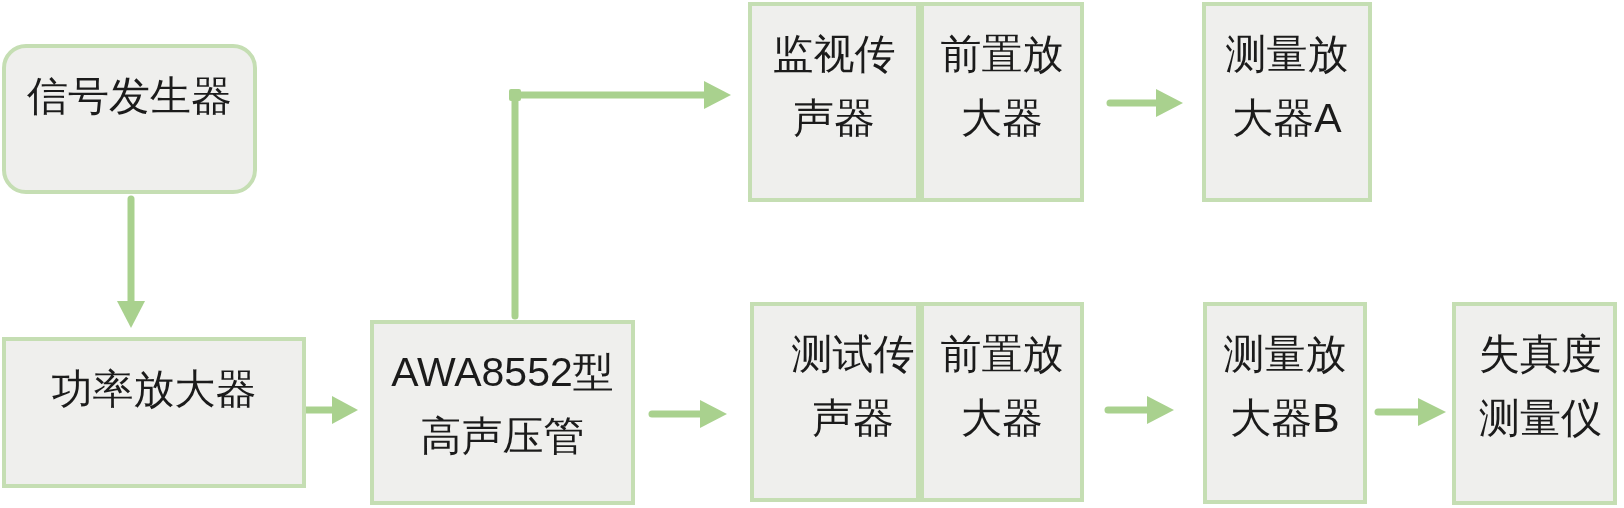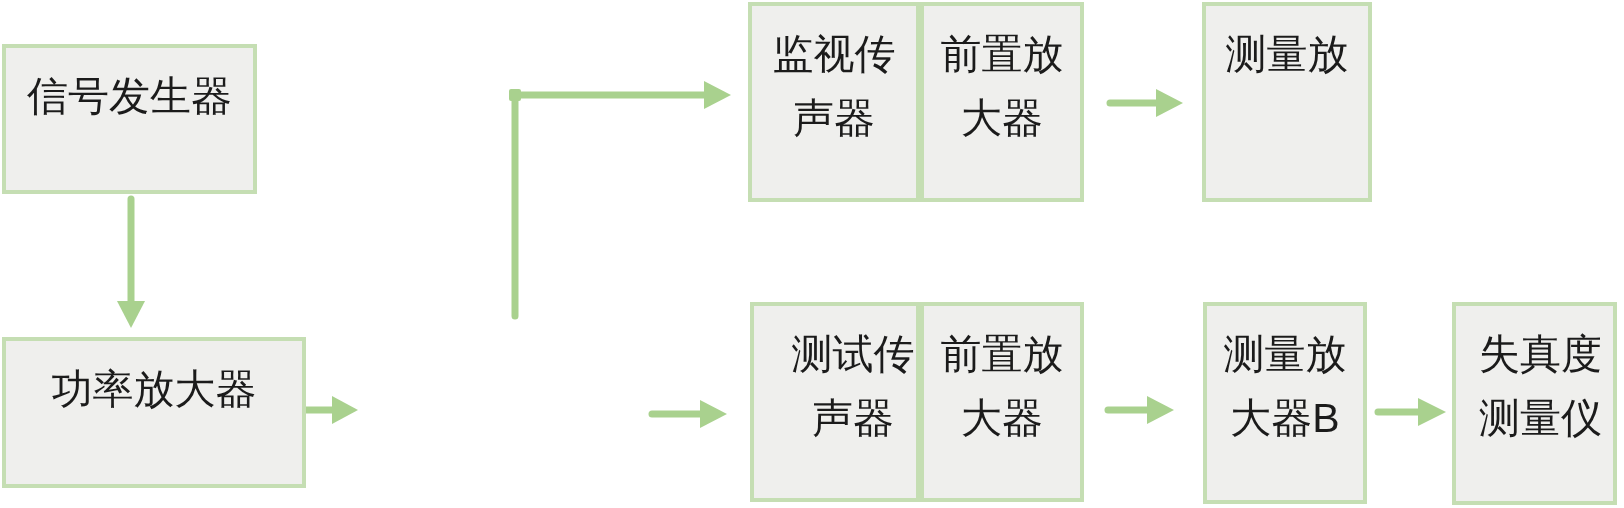--- a/index.html
+++ b/index.html
@@ -29,21 +29,21 @@
     color:var(--text);
     font-size:41px;
     display:flex;
     flex-direction:column;
     align-items:center;
     padding-top:16px;
     text-align:center;
   }
   .node .line{display:block;line-height:64px;white-space:nowrap;}
   
-  #n-signal       {left:2px;   top:44px;  width:255px; height:150px;}
+  #n-signal       {left:2px;   top:44px;  width:255px; height:150px;border-radius:24px;}
   #n-power        {left:2px;   top:337px; width:304px; height:151px;}
   #n-awa          {left:370px; top:320px; width:265px; height:185px;}
   #n-monitor-mic  {left:748px; top:2px;   width:172px; height:200px;text-align:center;}
   #n-preamp-top   {left:920px; top:2px;   width:164px; height:200px;}
   #n-meas-a       {left:1202px;top:2px;   width:170px; height:200px;}
   #n-test-mic     {left:750px; top:302px; width:170px; height:200px;padding-left:36px;}
   #n-preamp-bot   {left:920px; top:302px; width:164px; height:200px;}
   #n-meas-b       {left:1203px;top:302px; width:164px; height:202px;}
   #n-distortion   {left:1452px;top:302px; width:165px; height:203px;padding-left:12px;}
 </style>
@@ -92,33 +92,38 @@
   </svg>
 
   <div class="node" id="n-signal">
     <span class="line">信号发生器</span>
   </div>
 
   <div class="node" id="n-power">
     <span class="line">功率放大器</span>
   </div>
 
+  <div class="node" id="n-awa">
+    <span class="line">AWA8552型</span>
+    <span class="line">高声压管</span>
+  </div>
 
   <div class="node" id="n-monitor-mic">
     <span class="line">监视传</span>
     <span class="line">声器</span>
   </div>
 
   <div class="node" id="n-preamp-top">
     <span class="line">前置放</span>
     <span class="line">大器</span>
   </div>
 
   <div class="node" id="n-meas-a">
     <span class="line">测量放</span>
+    <span class="line">大器A</span>
   </div>
 
   <div class="node" id="n-test-mic">
     <span class="line">测试传</span>
     <span class="line">声器</span>
   </div>
 
   <div class="node" id="n-preamp-bot">
     <span class="line">前置放</span>
     <span class="line">大器</span>

